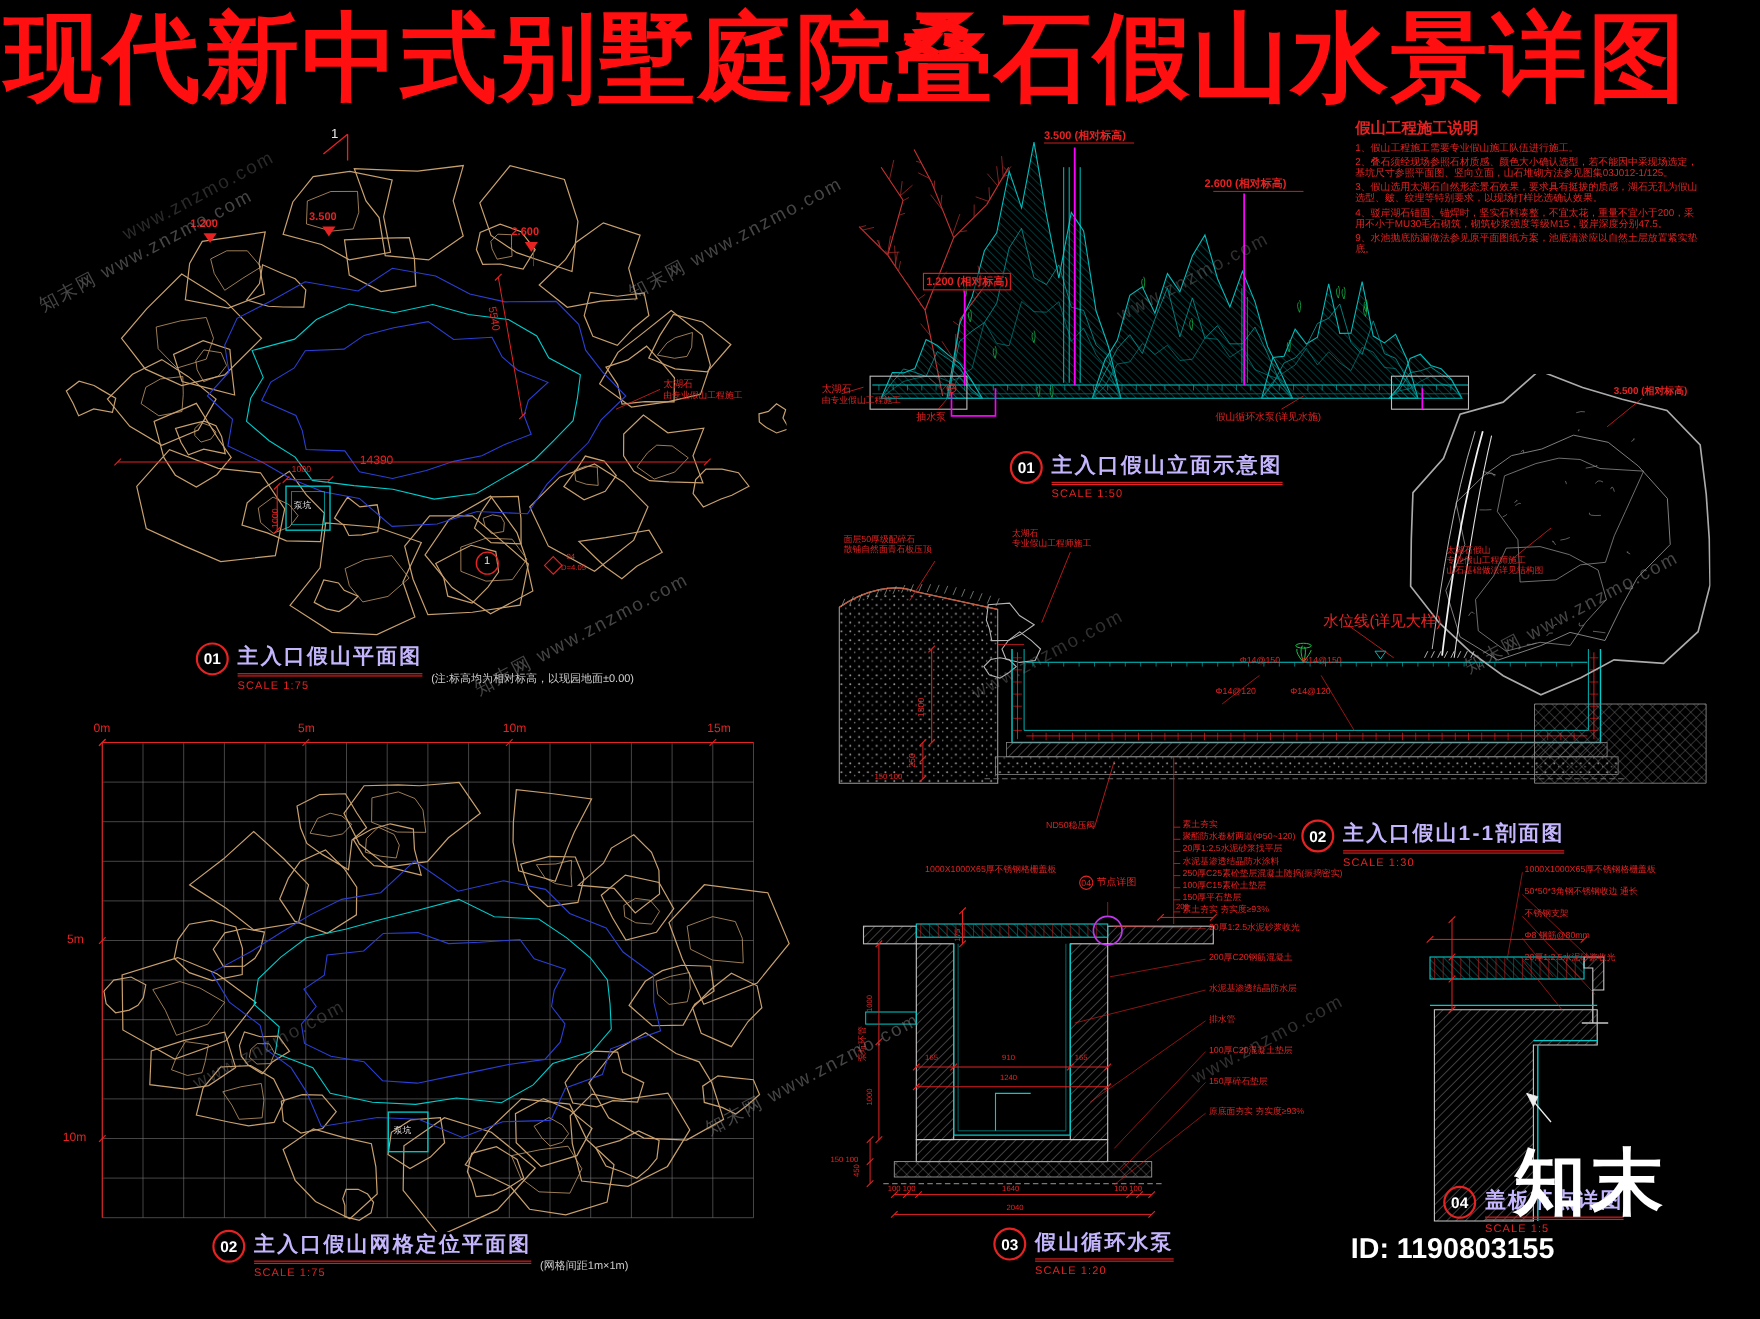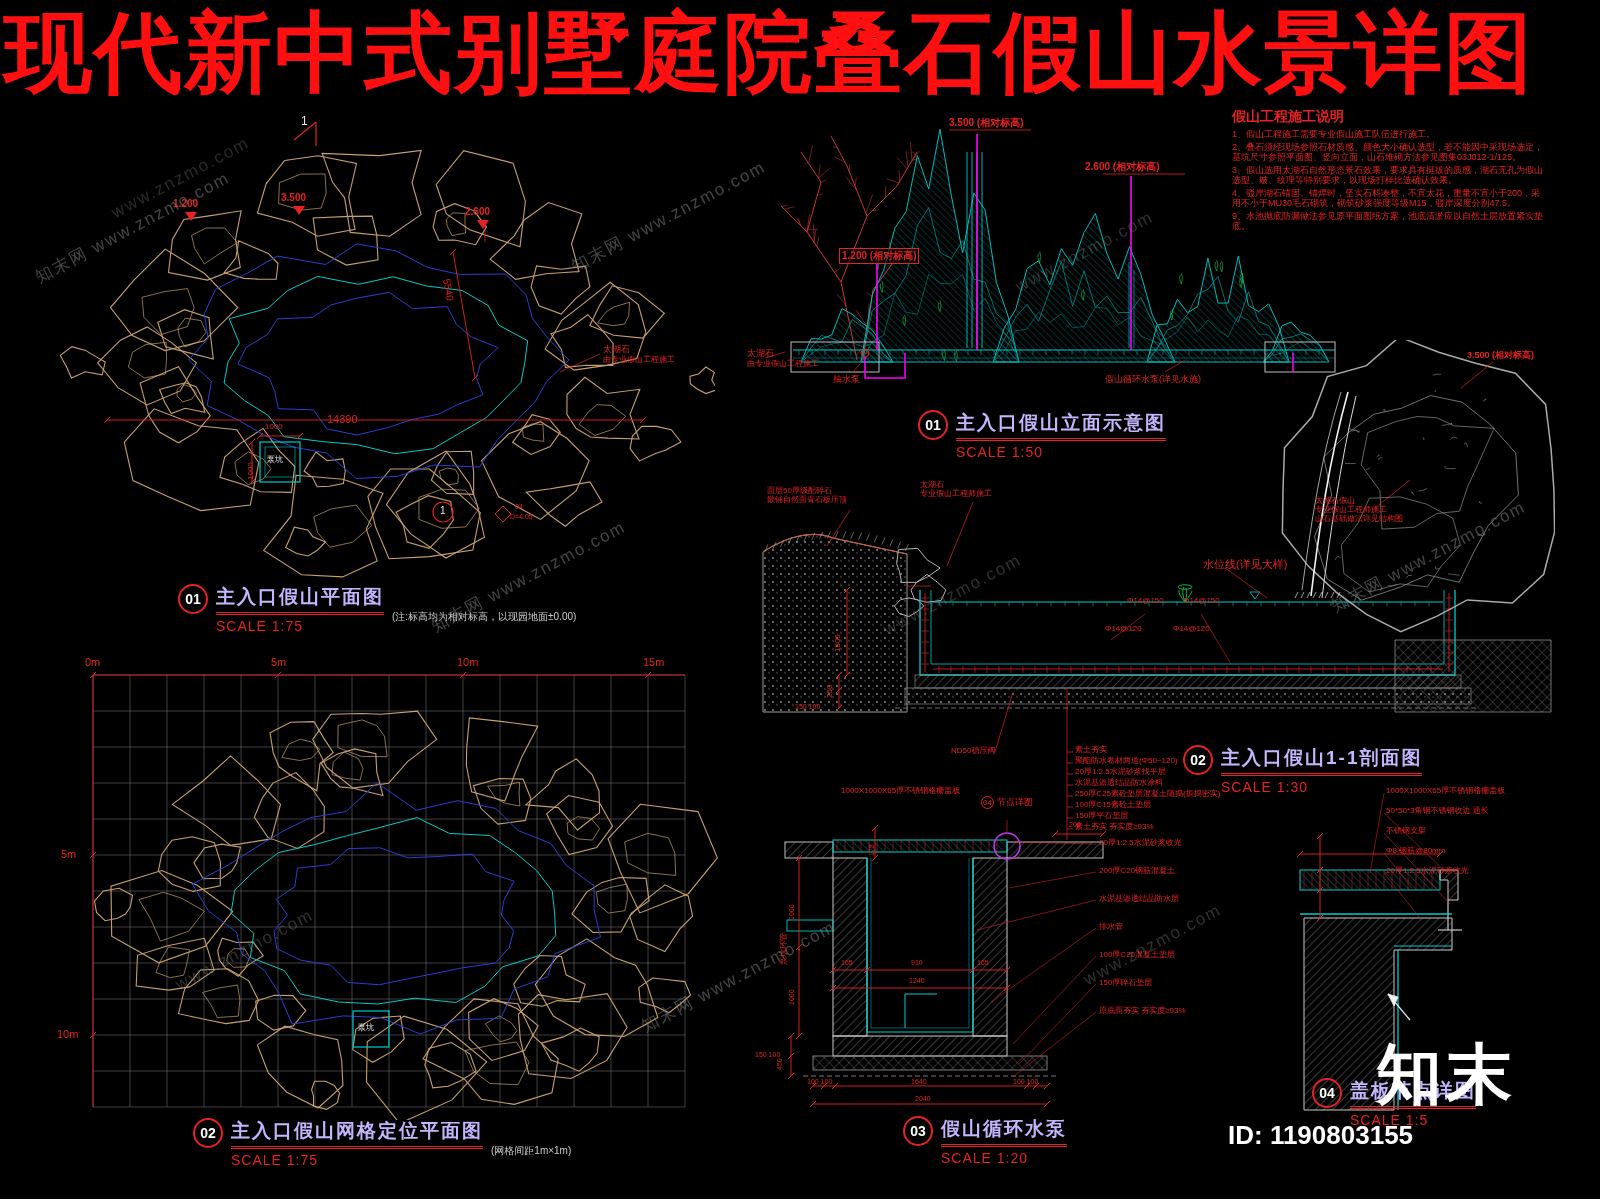--- a/index.html
+++ b/index.html
@@ -13,21 +13,21 @@
 .lbl.w{color:#e8e8e8}
 .lvl{position:absolute;color:#e62222;font-size:10px;font-weight:bold;white-space:nowrap}
 .rot{transform-origin:left top}
 .box{border:1px solid #e62222;padding:0 2px;background:rgba(0,0,0,.55)}
 .tri{position:absolute;width:0;height:0;border-left:6px solid transparent;border-right:6px solid transparent;border-top:9px solid #e62222}
 .caption{position:absolute;display:flex;align-items:flex-start;gap:8px;z-index:5}
 .cap-circle{width:30px;height:30px;min-width:30px;border:2px solid #e62222;border-radius:50%;
   display:flex;align-items:center;justify-content:center;color:#fff;font-size:14px;font-weight:bold}
 .cap-title{color:#c4b5fd;font-size:19px;font-weight:bold;letter-spacing:2px;padding-bottom:2px;
   border-bottom:3px double #e62222;white-space:nowrap}
-.cap-scale{color:#e62222;font-size:14px;letter-spacing:1px;margin-top:3px}
+.cap-scale{color:#e62222;font-size:10px;letter-spacing:1px;margin-top:3px}
 .cap-note{color:#cfcfcf;font-size:10px;margin-top:26px;white-space:nowrap}
 .notes{position:absolute;left:1232px;top:108px;width:316px;color:#e62222;z-index:4}
 .notes-title{font-size:14px;font-weight:bold;margin-bottom:3px}
 .notes-item{font-size:9px;line-height:10.5px;margin-bottom:2px}
 .callout-list{position:absolute}
 .callout-line{font-size:8px;line-height:9px;color:#e62222;white-space:nowrap}
 .layers .callout-line{line-height:11px}
 .pit-callouts .callout-line{margin-bottom:19px}
 .det-callouts .callout-line{margin-bottom:11px}
 .mini-circle{display:inline-flex;width:13px;height:13px;border:1px solid #e62222;border-radius:50%;
@@ -417,21 +417,21 @@
       <line x1="232" y1="24" x2="232" y2="240" stroke="#ff00ff" stroke-width="1.6" fill="none"></line>
       <line x1="386" y1="66" x2="386" y2="240" stroke="#ff00ff" stroke-width="1.6" fill="none"></line>
       <line x1="132" y1="154" x2="132" y2="240" stroke="#ff00ff" stroke-width="1.6" fill="none"></line>
       <line x1="204" y1="20" x2="286" y2="20" stroke="#e62222" stroke-width="0.8" fill="none"></line>
       <line x1="358" y1="64" x2="440" y2="64" stroke="#e62222" stroke-width="0.8" fill="none"></line>
       <line x1="108" y1="262" x2="120" y2="248" stroke="#e62222" stroke-width="0.7" fill="none"></line>
       <line x1="420" y1="262" x2="440" y2="250" stroke="#e62222" stroke-width="0.7" fill="none"></line>
       <line x1="40" y1="242" x2="20" y2="248" stroke="#e62222" stroke-width="0.7" fill="none"></line>
     </svg>
   <div class="lvl" style="left:204px;top:6px">3.500 (相对标高)</div>
-  <div class="lvl" style="left:340px;top:50px">2.600 (相对标高)</div>
+  <div class="lvl" style="left:350px;top:50px">2.600 (相对标高)</div>
   <div class="lvl box" style="left:94px;top:138px">1.200 (相对标高)</div>
   <div class="lbl" style="left:88px;top:264px">抽水泵</div>
   <div class="lbl" style="left:360px;top:264px">假山循环水泵(详见水施)</div>
   <div class="lbl" style="left:2px;top:238px">太湖石</div>
   <div class="lbl" style="left:2px;top:249px;font-size:8px">由专业假山工程施工</div>
 </div>
 <div class="caption" style="left:918px;top:410px">
   <div class="cap-circle">
       <span>01</span>
     </div>
@@ -657,21 +657,21 @@
     </div>
   <div class="callout-list" style="left:165px;top:140px">
       <div class="callout-line">太湖石</div>
       <div class="callout-line">专业假山工程师施工</div>
     </div>
   <div class="callout-list" style="left:560px;top:156px">
       <div class="callout-line">太湖石假山</div>
       <div class="callout-line">专业假山工程师施工</div>
       <div class="callout-line">山石基础做法详见结构图</div>
     </div>
-  <div class="lbl" style="left:448px;top:219px;font-size:11px">水位线(详见大样)</div>
+  <div class="lbl" style="left:448px;top:219px;font-size:14px">水位线(详见大样)</div>
   <div class="lbl" style="left:372px;top:256px;font-size:8px">Φ14@150</div>
   <div class="lbl" style="left:428px;top:256px;font-size:8px">Φ14@150</div>
   <div class="lbl" style="left:350px;top:284px;font-size:8px">Φ14@120</div>
   <div class="lbl" style="left:418px;top:284px;font-size:8px">Φ14@120</div>
   <div class="lbl rot" style="left:78px;top:312px;font-size:8px;transform:rotate(-90deg)">1300</div>
   <div class="lbl rot" style="left:70px;top:358px;font-size:8px;transform:rotate(-90deg)">250</div>
   <div class="lbl" style="left:40px;top:362px;font-size:7px">150 100</div>
   <div class="lbl" style="left:196px;top:406px;font-size:8px">ND50稳压阀</div>
   <div class="callout-list layers" style="left:320px;top:404px;width:220px">
       <div class="callout-line">素土夯实</div>

